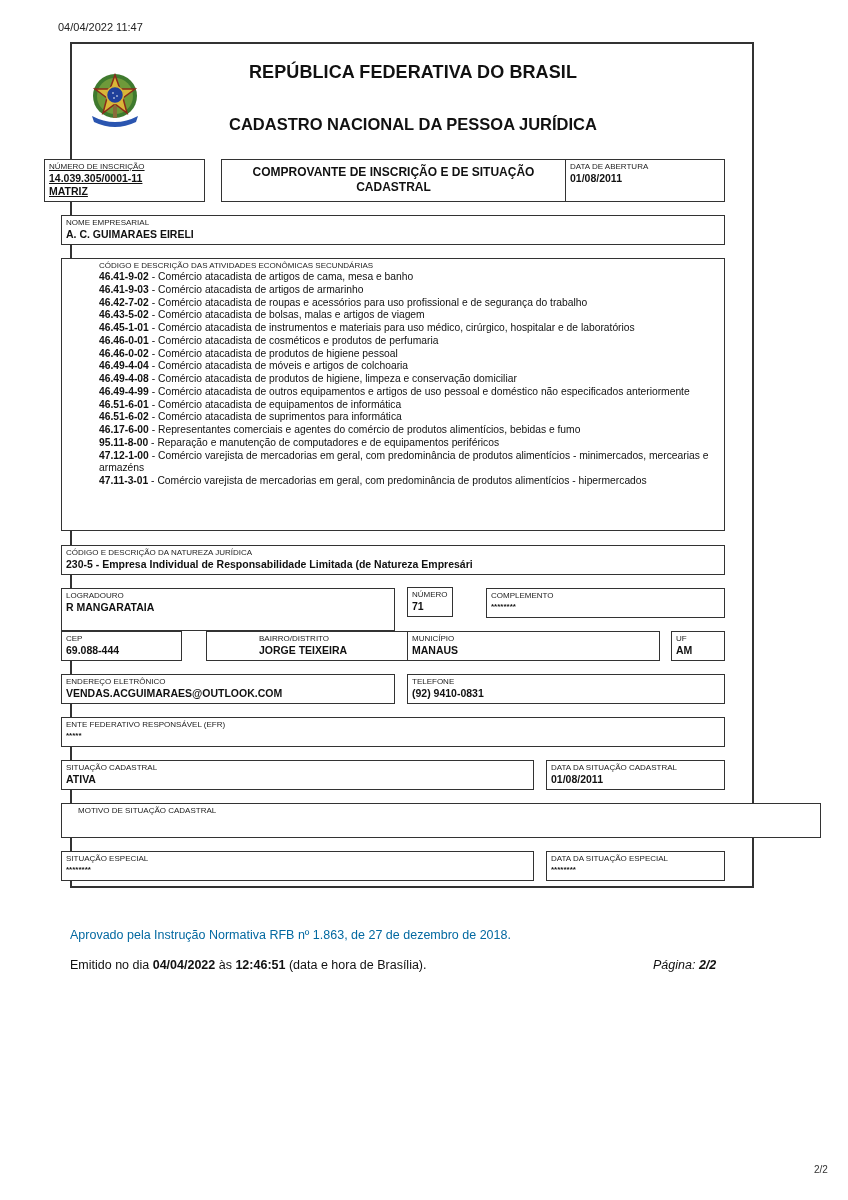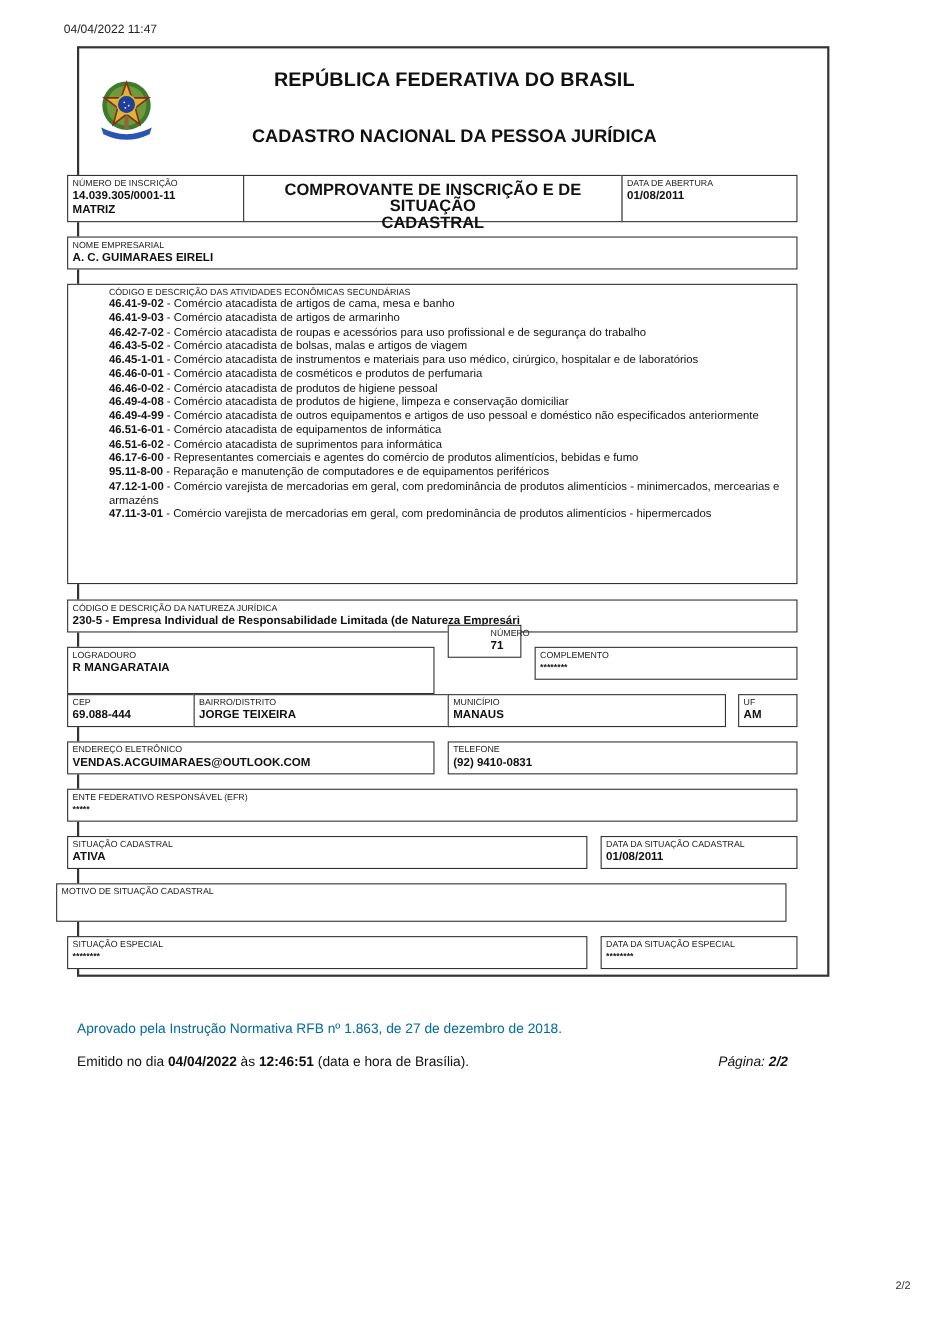--- a/index.html
+++ b/index.html
@@ -8,21 +8,21 @@
   .abs { position:absolute;margin-left:20px; }
   .print-ts { left:38px; top:21px; font-size:11px; color:#222; }
   .frame { left:50px; top:42px; width:684px; height:846px; border:2px solid #333; box-sizing:border-box; }
   .logo { left:66px; top:70px; width:58px; height:60px; }
   .title1 { left:50px; width:686px; top:62px; text-align:center; font-size:18px; font-weight:bold; letter-spacing:0.1px; }
   .title2 { left:50px; width:686px; top:115px; text-align:center; font-size:16.5px; font-weight:bold; }
   .box { position:absolute; border:1px solid #333; box-sizing:border-box; background:#fff; }
   .lbl { display:block; font-size:8px; color:#222; margin:2px 0 0 4px; line-height:9px; white-space:nowrap; }
   .val { display:block; font-size:10.5px; font-weight:bold; margin:1px 0 0 4px; line-height:12px; white-space:nowrap; }
   .val.small { font-size:8px; font-weight:bold; }
-  .comp-title { position:absolute; left:0; right:0; top:5px; text-align:center; font-weight:bold; font-size:15px; line-height:15px; }
+  .comp-title { position:absolute; left:0; right:0; top:5px; text-align:center; font-weight:bold; font-size:12px; line-height:15px; }
   .act-list { margin:1px 4px 0 4px; }
   .act { font-size:10.3px; line-height:12.75px; }
   .act .code { font-weight:bold; }
   .footer1 { left:50px; top:928px; font-size:12.5px; color:#0369a1; }
   .footer2 { left:50px; top:958px; font-size:12.5px; color:#111; }
   .footer2 b { font-weight:bold; }
   .pagina { left:633px; top:958px; font-size:12.5px;font-style:italic; }
   .pgnum { left:794px; top:1164px; font-size:10px; color:#333; }
 </style>
 </head>
@@ -42,21 +42,21 @@
       <circle cx="31" cy="26" r="0.8" fill="#fff"></circle>
       <circle cx="28" cy="28" r="0.8" fill="#fff"></circle>
     <rect x="27" y="36" width="4" height="12" fill="#8a6a3a"></rect>
     <path d="M6,46 Q29,58 52,46 L50,52 Q29,62 8,52 Z" fill="#2a55b0"></path>
   </svg>
 </div>
 
 <div class="abs title1">REPÚBLICA FEDERATIVA DO BRASIL</div>
 <div class="abs title2">CADASTRO NACIONAL DA PESSOA JURÍDICA</div>
 
-<div class="box" style="left:61px; top:159px; width:161px; height:43px;">
+<div class="box" style="left:44px; top:159px; width:161px; height:43px;text-decoration:underline;">
   <span class="lbl">NÚMERO DE INSCRIÇÃO</span>
   <span class="val">14.039.305/0001-11</span>
   <span class="val">MATRIZ</span>
 </div>
 <div class="box" style="left:221px; top:159px; width:345px; height:43px;">
   <div class="comp-title">
     <div>COMPROVANTE DE INSCRIÇÃO E DE SITUAÇÃO</div>
     <div>CADASTRAL</div>
   </div>
 </div>
@@ -73,54 +73,55 @@
 <div class="box" style="left:61px; top:258px; width:664px; height:273px;padding-left:33px;">
   <span class="lbl">CÓDIGO E DESCRIÇÃO DAS ATIVIDADES ECONÔMICAS SECUNDÁRIAS</span>
   <div class="act-list" id="act-list">
       <div class="act"><span class="code">46.41-9-02</span><span> - Comércio atacadista de artigos de cama, mesa e banho</span></div>
       <div class="act"><span class="code">46.41-9-03</span><span> - Comércio atacadista de artigos de armarinho</span></div>
       <div class="act"><span class="code">46.42-7-02</span><span> - Comércio atacadista de roupas e acessórios para uso profissional e de segurança do trabalho</span></div>
       <div class="act"><span class="code">46.43-5-02</span><span> - Comércio atacadista de bolsas, malas e artigos de viagem</span></div>
       <div class="act"><span class="code">46.45-1-01</span><span> - Comércio atacadista de instrumentos e materiais para uso médico, cirúrgico, hospitalar e de laboratórios</span></div>
       <div class="act"><span class="code">46.46-0-01</span><span> - Comércio atacadista de cosméticos e produtos de perfumaria</span></div>
       <div class="act"><span class="code">46.46-0-02</span><span> - Comércio atacadista de produtos de higiene pessoal</span></div>
+      <div class="act"><span class="code">46.49-4-04</span><span> - Comércio atacadista de móveis e artigos de colchoaria</span></div>
       <div class="act"><span class="code">46.49-4-08</span><span> - Comércio atacadista de produtos de higiene, limpeza e conservação domiciliar</span></div>
       <div class="act"><span class="code">46.49-4-99</span><span> - Comércio atacadista de outros equipamentos e artigos de uso pessoal e doméstico não especificados anteriormente</span></div>
       <div class="act"><span class="code">46.51-6-01</span><span> - Comércio atacadista de equipamentos de informática</span></div>
       <div class="act"><span class="code">46.51-6-02</span><span> - Comércio atacadista de suprimentos para informática</span></div>
       <div class="act"><span class="code">46.17-6-00</span><span> - Representantes comerciais e agentes do comércio de produtos alimentícios, bebidas e fumo</span></div>
       <div class="act"><span class="code">95.11-8-00</span><span> - Reparação e manutenção de computadores e de equipamentos periféricos</span></div>
       <div class="act"><span class="code">47.12-1-00</span><span> - Comércio varejista de mercadorias em geral, com predominância de produtos alimentícios - minimercados, mercearias e armazéns</span></div>
       <div class="act"><span class="code">47.11-3-01</span><span> - Comércio varejista de mercadorias em geral, com predominância de produtos alimentícios - hipermercados</span></div>
     </div>
 </div>
 
 <div class="box" style="left:61px; top:545px; width:664px; height:30px;">
   <span class="lbl">CÓDIGO E DESCRIÇÃO DA NATUREZA JURÍDICA</span>
   <span class="val">230-5 - Empresa Individual de Responsabilidade Limitada (de Natureza Empresári</span>
 </div>
 
 <div class="box" style="left:61px; top:588px; width:334px; height:43px;">
   <span class="lbl">LOGRADOURO</span>
   <span class="val">R MANGARATAIA</span>
 </div>
-<div class="box" style="left:407px; top:568px; width:67px; height:30px;padding-left:34px;">
+<div class="box" style="left:407px; top:587px; width:46px; height:30px;">
   <span class="lbl">NÚMERO</span>
   <span class="val">71</span>
 </div>
 <div class="box" style="left:486px; top:588px; width:239px; height:30px;">
   <span class="lbl">COMPLEMENTO</span>
   <span class="val small">********</span>
 </div>
 
 <div class="box" style="left:61px; top:631px; width:121px; height:30px;">
   <span class="lbl">CEP</span>
   <span class="val">69.088-444</span>
 </div>
-<div class="box" style="left:176px; top:631px; width:238px; height:30px;">
+<div class="box" style="left:206px; top:631px; width:238px; height:30px;padding-left:48px;">
   <span class="lbl">BAIRRO/DISTRITO</span>
   <span class="val">JORGE TEIXEIRA</span>
 </div>
 <div class="box" style="left:407px; top:631px; width:253px; height:30px;">
   <span class="lbl">MUNICÍPIO</span>
   <span class="val">MANAUS</span>
 </div>
 <div class="box" style="left:671px; top:631px; width:54px; height:30px;">
   <span class="lbl">UF</span>
   <span class="val">AM</span>
@@ -142,21 +143,21 @@
 
 <div class="box" style="left:61px; top:760px; width:473px; height:30px;">
   <span class="lbl">SITUAÇÃO CADASTRAL</span>
   <span class="val">ATIVA</span>
 </div>
 <div class="box" style="left:546px; top:760px; width:179px; height:30px;">
   <span class="lbl">DATA DA SITUAÇÃO CADASTRAL</span>
   <span class="val">01/08/2011</span>
 </div>
 
-<div class="box" style="left:51px; top:803px; width:664px; height:35px;">
+<div class="box" style="left:61px; top:803px; width:760px; height:35px;padding-left:12px;">
   <span class="lbl">MOTIVO DE SITUAÇÃO CADASTRAL</span>
   <span class="val"></span>
 </div>
 
 <div class="box" style="left:61px; top:851px; width:473px; height:30px;">
   <span class="lbl">SITUAÇÃO ESPECIAL</span>
   <span class="val small">********</span>
 </div>
 <div class="box" style="left:546px; top:851px; width:179px; height:30px;">
   <span class="lbl">DATA DA SITUAÇÃO ESPECIAL</span>

